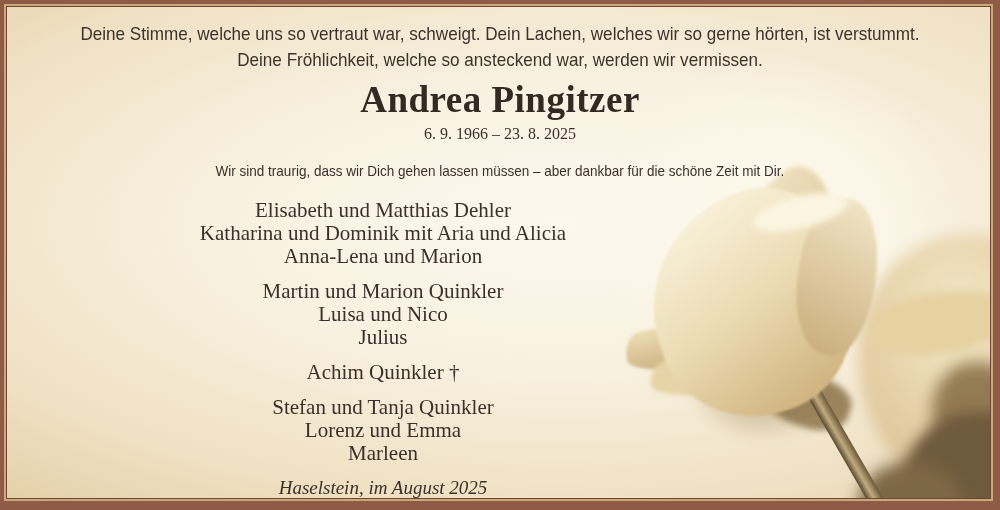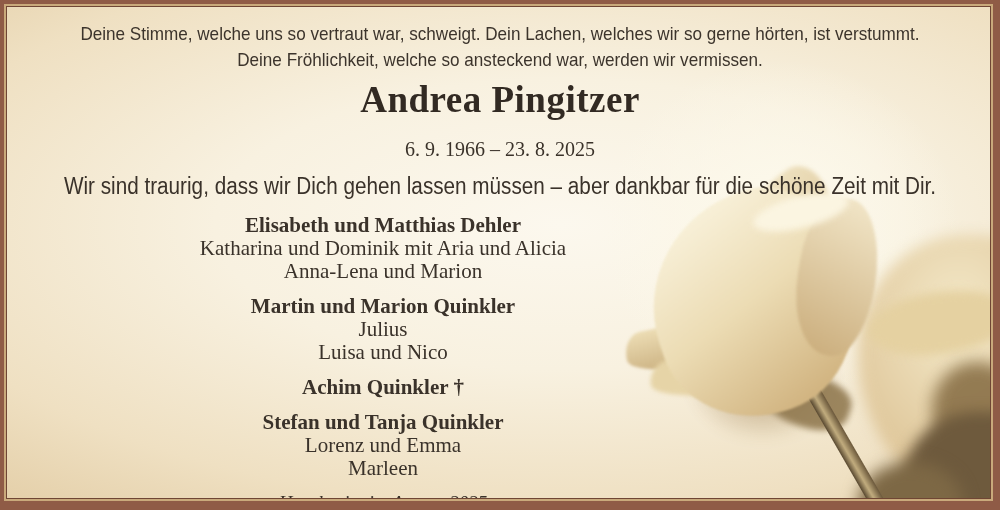--- a/index.html
+++ b/index.html
@@ -82,28 +82,28 @@
               background: #7d6845; border-radius: 50%; filter: blur(8px); }
 
   
   .content { position: absolute; inset: 0; z-index: 3; text-align: center; color: #3a322a; }
   .epitaph { margin: 0; padding-top: 21px;
              font-family: "Liberation Sans", sans-serif;
              font-size: 19px; line-height: 26px; color: #3c342c; }
   .epitaph .line { display: block; transform: scaleX(0.9); white-space: nowrap; }
   .name   { margin-top: 7px; font-size: 37px; line-height: 40px; font-weight: bold;
             color: #322a23; letter-spacing: .5px; text-align: center; }
-  .dates  { margin-top: 18px; font-size: 20px; line-height: 22px; }
+  .dates  { margin-top: 3px; font-size: 16px; line-height: 22px; }
   .farewell { margin-top: 14px; font-family: "Liberation Sans", sans-serif;
-              font-size: 23px; line-height: 24px; }
+              font-size: 15px; line-height: 24px; }
   .farewell .line { display: block; transform: scaleX(0.9); white-space: nowrap; }
   .family { width: 766px; margin-top: 16px; }
   .family-group { margin-bottom: 12px; }
   .family-line { font-size: 21px; line-height: 23px; }
-  .family-head { font-weight: bold; }
+  .family-head { font-weight: normal; }
   .closing { width: 766px; margin-top: 9px; font-size: 19px; line-height: 22px; font-style: italic; }
 </style>
 </head>
 <body>
 
 <div class="page">
 
   <div class="rose">
     <div class="r-glow"></div>
     <div class="bloom2"></div>
@@ -136,22 +136,22 @@
     </div>
 
     <div class="family">
       <div class="family-group">
         <div class="family-line family-head">Elisabeth und Matthias Dehler</div>
         <div class="family-line">Katharina und Dominik mit Aria und Alicia</div>
         <div class="family-line">Anna-Lena und Marion</div>
       </div>
       <div class="family-group">
         <div class="family-line family-head">Martin und Marion Quinkler</div>
+        <div class="family-line">Luisa und Nico</div>
         <div class="family-line">Julius</div>
-        <div class="family-line">Luisa und Nico</div>
       </div>
       <div class="family-group">
         <div class="family-line family-head">Achim Quinkler †</div>
       </div>
       <div class="family-group">
         <div class="family-line family-head">Stefan und Tanja Quinkler</div>
         <div class="family-line">Lorenz und Emma</div>
         <div class="family-line">Marleen</div>
       </div>
     </div>

